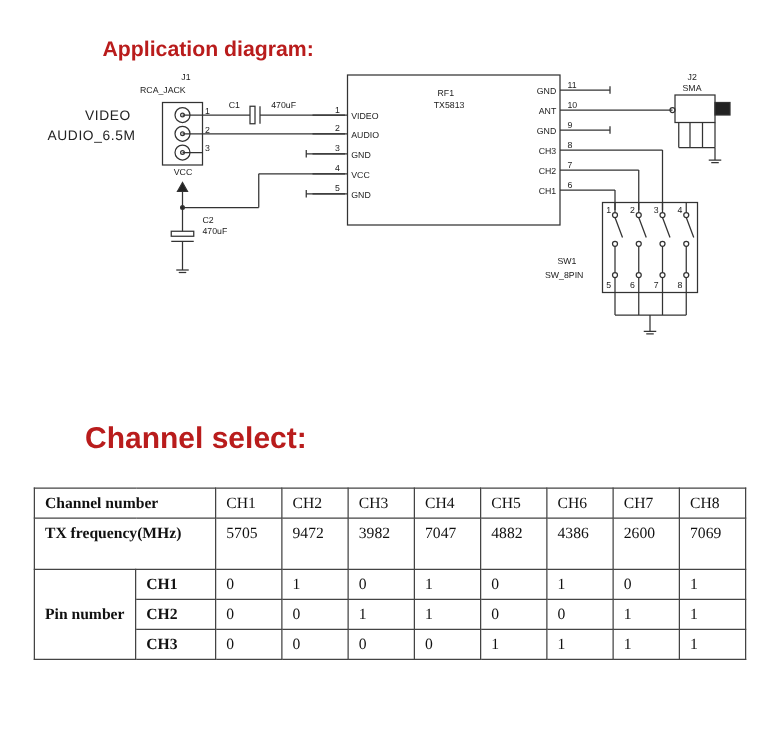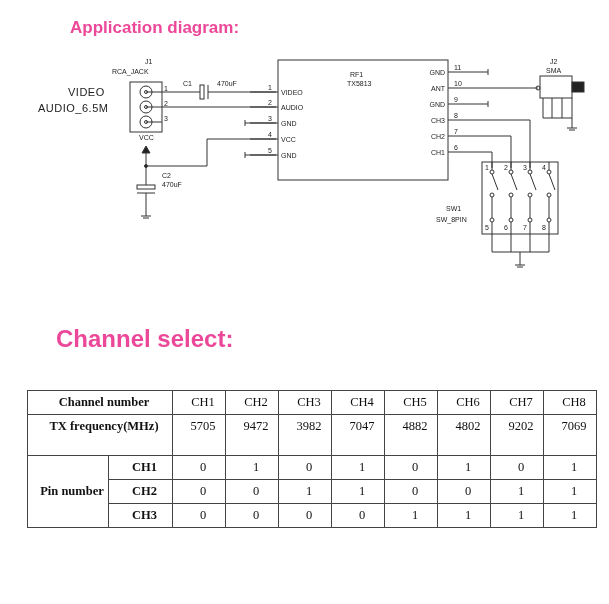--- a/index.html
+++ b/index.html
@@ -1,24 +1,24 @@
 <!DOCTYPE html>
 <html><head>
 <meta charset="utf-8">
 <style>
   html, body { margin:0; padding:0; background:#ffffff; }
   body { width:609px; height:604px; position:relative; overflow:hidden; font-family:"Liberation Sans", sans-serif; color:#111; }
-  .h { position:absolute; font-family:"Liberation Sans", sans-serif; font-weight:bold; color:#ec4899; margin:4px; }
+  .h { position:absolute; font-family:"Liberation Sans", sans-serif; font-weight:bold; color:#b91c1c; margin:16px; }
   #t1 { left:66px; top:14px; font-size:17px; }
   #t2 { left:52px; top:321px; font-size:24px; }
   #schem { position:absolute; left:0; top:40px; width:609px; height:240px; }
   #schem text { font-family:"Liberation Sans", sans-serif; fill:#222; }
   .s { font-size:7px; }
   .m { font-size:11px; letter-spacing:0.5px; }
-  table { position:absolute; left:27px; top:390px; border-collapse:collapse; font-family:"Liberation Serif", serif; font-size:12.5px; color:#111;text-align:center; }
+  table { position:absolute; left:27px; top:390px; border-collapse:collapse; font-family:"Liberation Serif", serif; font-size:12.5px; color:#111; }
   td { border:1px solid #444; padding:0 0 0 8px; vertical-align:top; height:23px; line-height:23px; }
   td.b { font-weight:bold; }
   .tall td { height:40px; }
   .c1 { width:72px; } .c2 { width:55px; } .cc { width:44px; }
 </style>
 </head>
 <body>
 
 <h1 class="h" id="t1">Application diagram:</h1>
 
@@ -203,22 +203,22 @@
         <td class="cc">CH7</td>
         <td class="cc">CH8</td>
       </tr>
       <tr class="tall">
         <td class="b" colspan="2">TX frequency(MHz)</td>
         <td>5705</td>
         <td>9472</td>
         <td>3982</td>
         <td>7047</td>
         <td>4882</td>
-        <td>4802</td>
-        <td>9202</td>
+        <td>4386</td>
+        <td>2600</td>
         <td>7069</td>
       </tr>
       <tr>
         <td class="b c1" rowspan="3" style="vertical-align: middle;">Pin number</td>
         <td class="b c2">CH1</td>
         <td>0</td>
         <td>1</td>
         <td>0</td>
         <td>1</td>
         <td>0</td>

